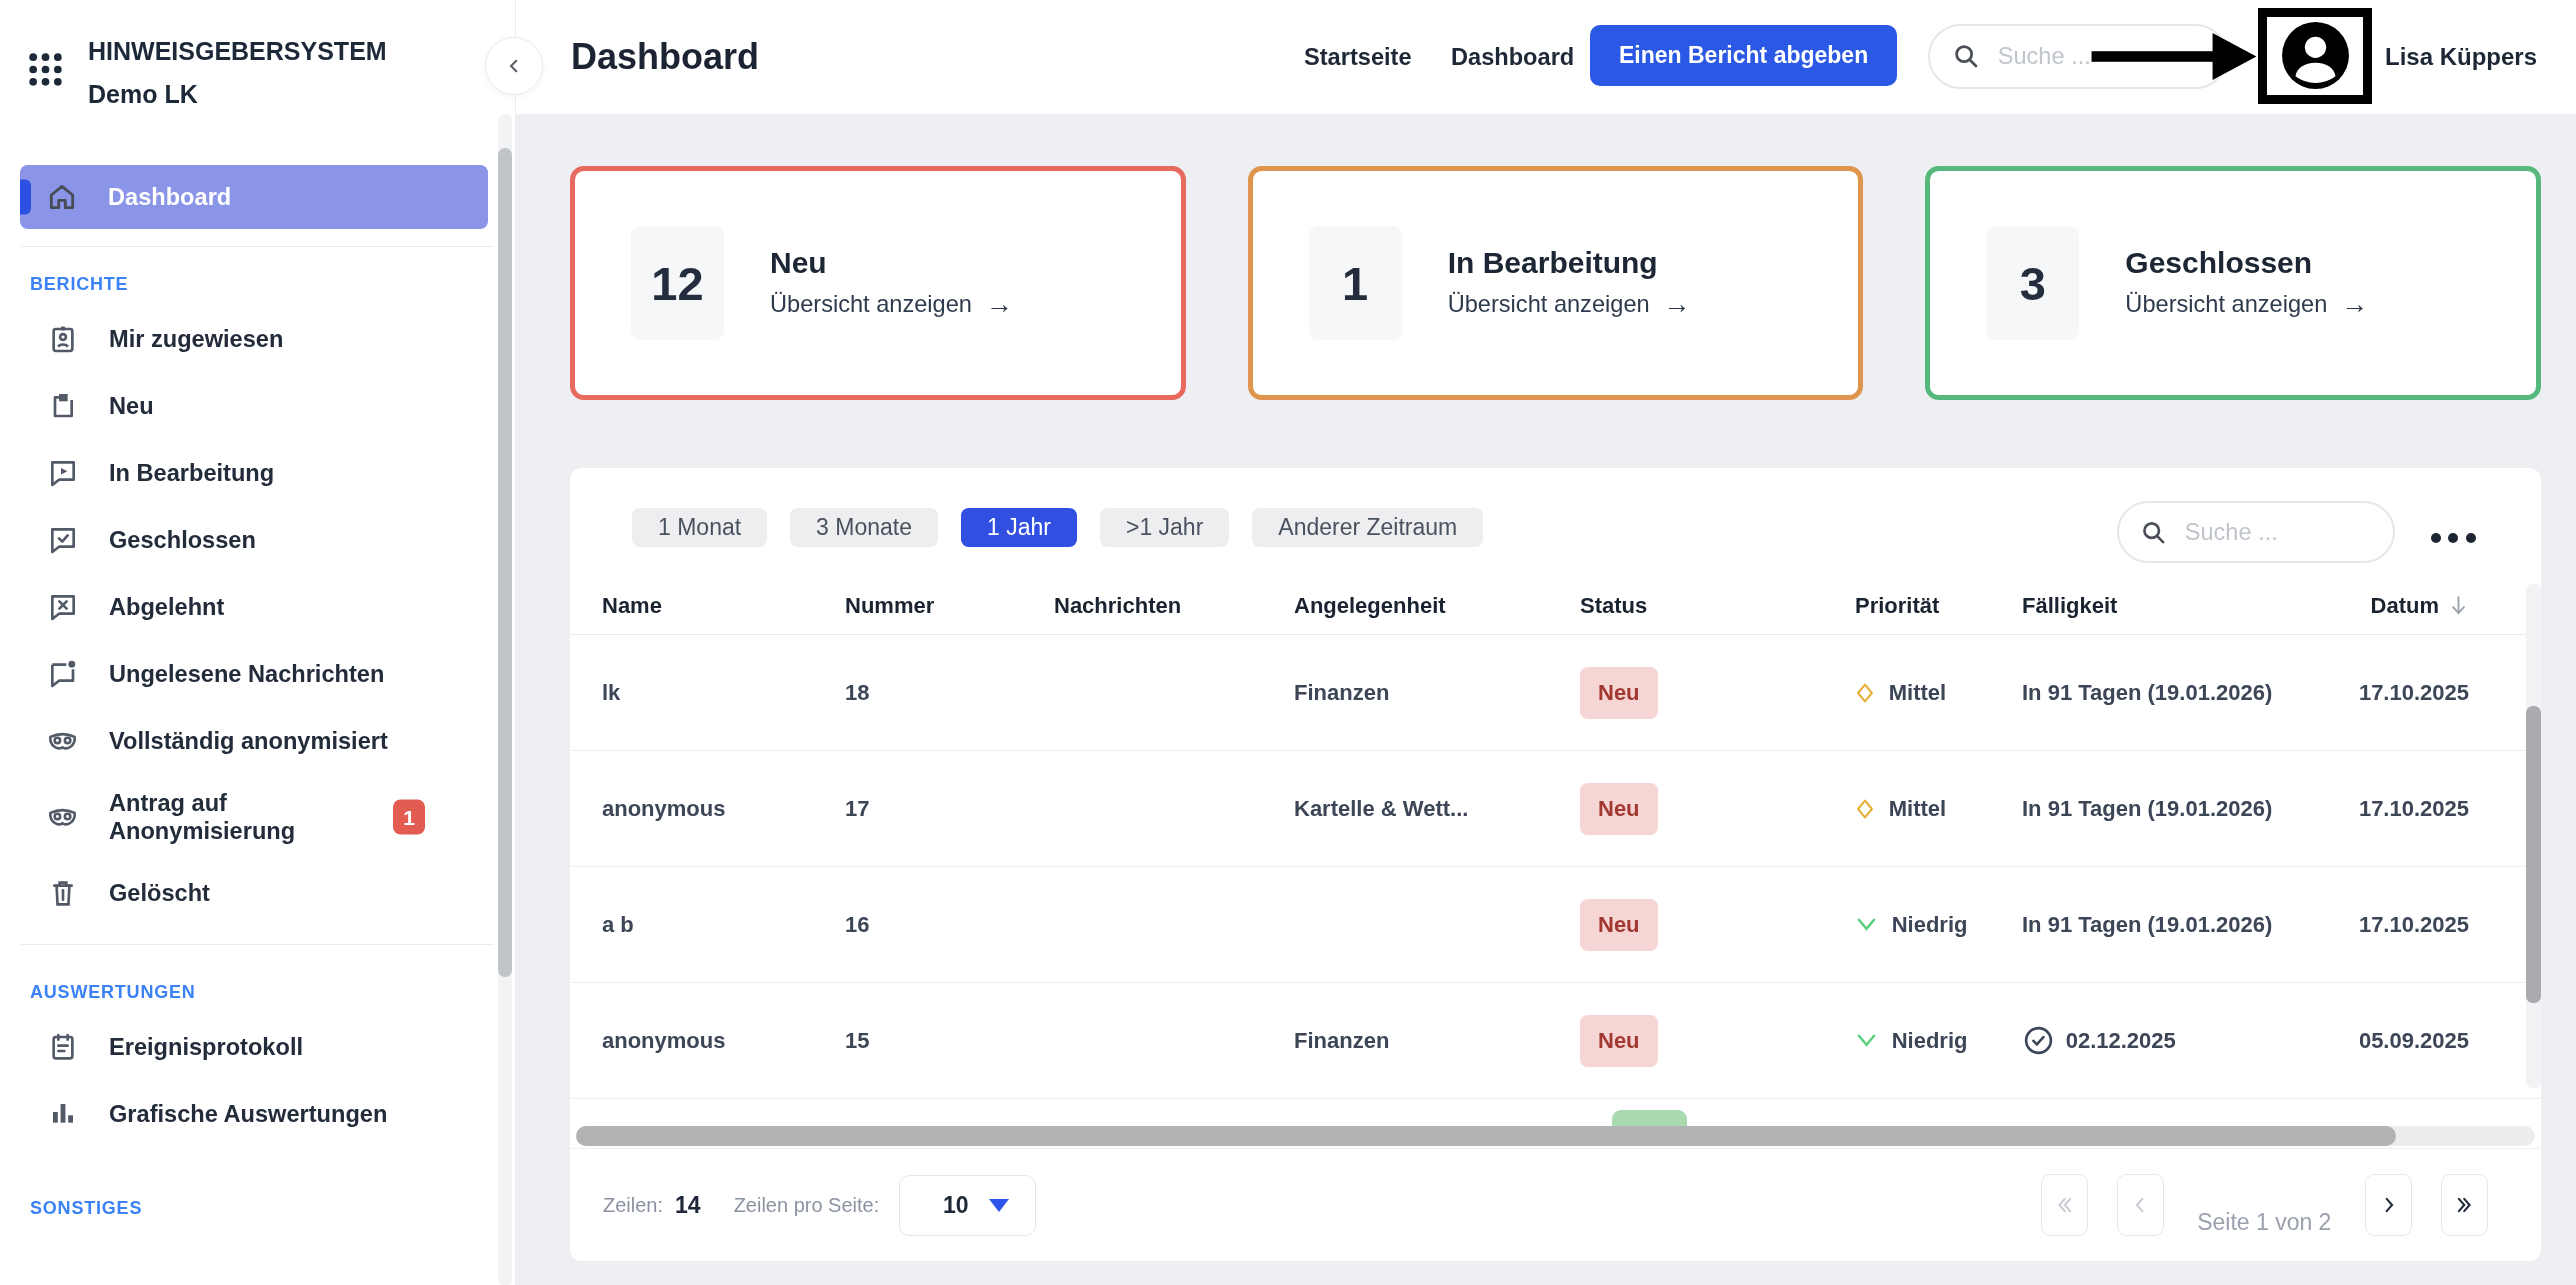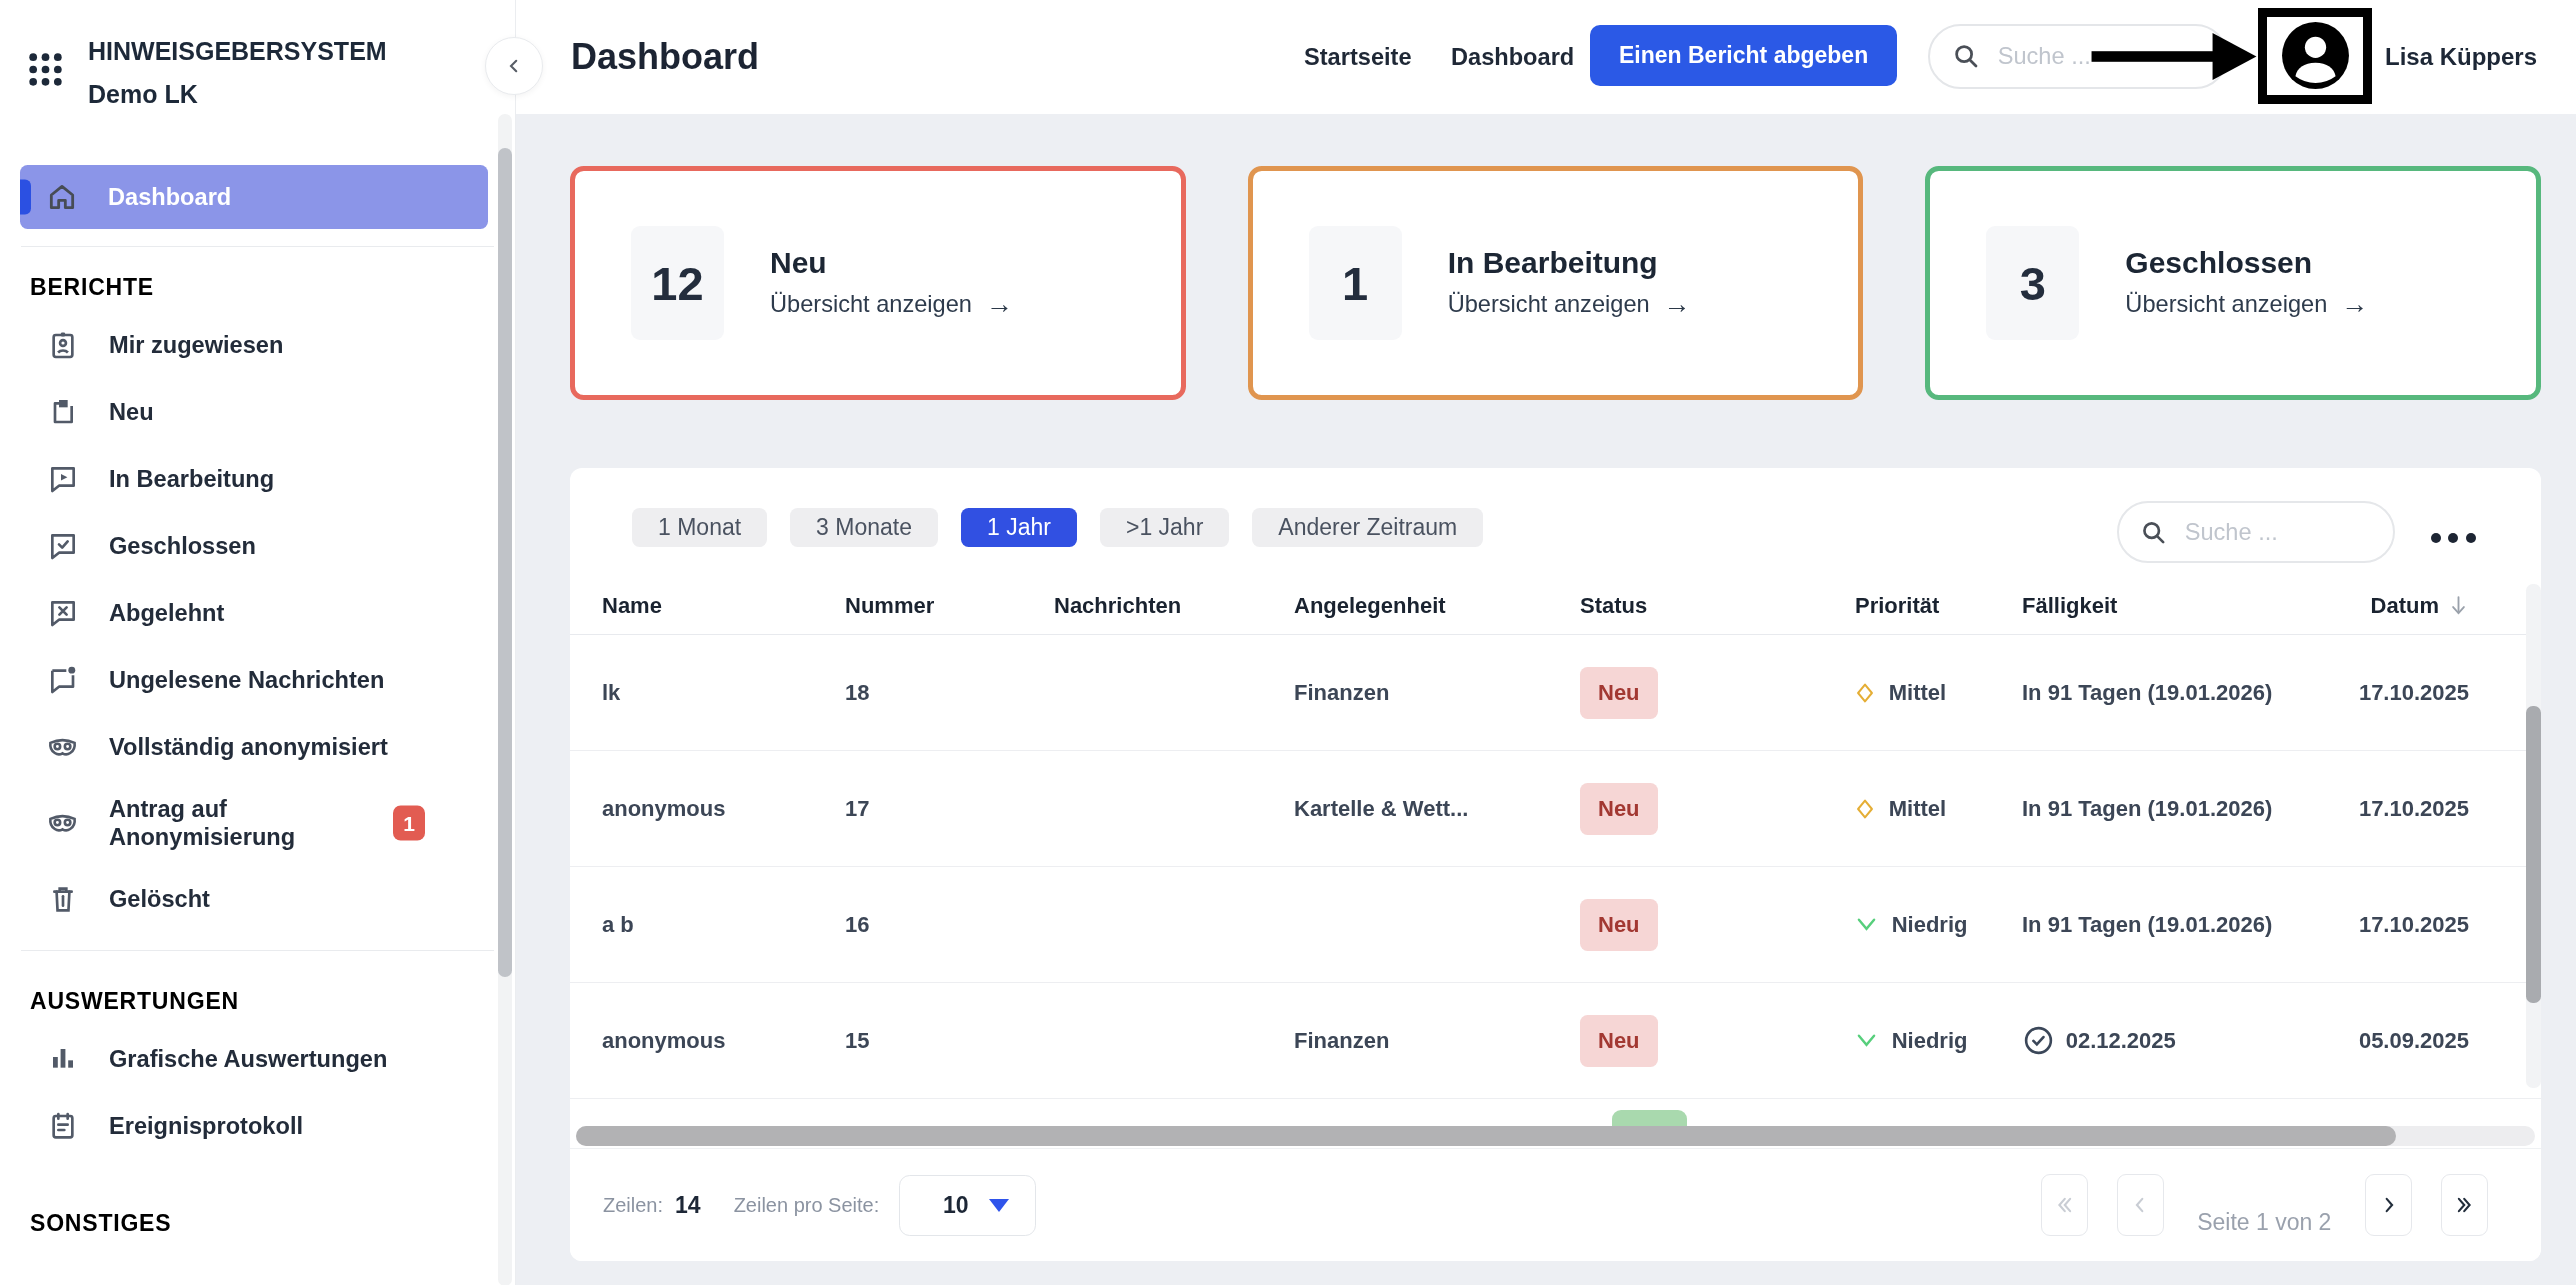--- a/index.html
+++ b/index.html
@@ -15,21 +15,21 @@
   .logo-text { margin-left:24px; font-size:25px; font-weight:bold; color:#1d2939; line-height:43px; }
   .side-item { display:flex; align-items:center; height:67px; padding-left:46px; position:relative; cursor:pointer; }
   .side-item .ic { width:33px; height:33px; flex:none; display:flex; align-items:center; justify-content:center; }
   .side-item .lbl { margin-left:30px; font-size:23.6px; font-weight:600; color:#232c3a; }
   .active-item { margin:49px 27px 0 20px; height:64px; background:#8b95e8; border-radius:7.6px;
                  display:flex; align-items:center; padding-left:26px; position:relative; cursor:pointer; }
   .active-item .lbl { margin-left:30px; font-size:23.6px; font-weight:600; color:#ffffff; }
   .active-pill { position:absolute; left:0; top:50%; transform:translateY(-50%); width:10.7px; height:35px;
                  background:#2b50e2; border-radius:0 6px 6px 0; }
   .divider { height:1.5px; background:#e9ebee; margin:16.7px 21px 0 21px; }
-  .section-title { margin:27px 0 10.7px 30px; font-size:23px; font-weight:bold; color:#000000; letter-spacing:0.8px; }
+  .section-title { margin:27px 0 10.7px 30px; font-size:18px; font-weight:bold; color:#3b82f6; letter-spacing:0.8px; }
   .badge-red { position:absolute; right:90px; top:50%; transform:translateY(-50%); min-width:32px; height:35px;
                background:#e25c52; color:#fff; border-radius:7.6px; font-size:21px; font-weight:bold;
                display:flex; align-items:center; justify-content:center; padding:0 9px; }
   .two-line { height:85px; }
   .two-line .lbl { max-width:304px; line-height:28px; }
   .side-scroll-track { position:absolute; right:3px; top:114px; width:13.7px; height:1172px; background:#f2f3f4; border-radius:6.8px; }
   .side-scroll-thumb { position:absolute; left:0; top:34px; width:13.7px; height:829px; background:#c0c3c8; border-radius:6.8px; }
   .collapse-btn { position:absolute; left:485px; top:37px; width:58px; height:58px; background:#fff;
                   border:1.5px solid #e9ebee; border-radius:50%; z-index:9; display:flex; align-items:center;
                   justify-content:center; box-shadow:0 1.5px 6px rgba(0,0,0,0.05); cursor:pointer; }
@@ -250,38 +250,38 @@
       </span>
       <span class="lbl">Gelöscht</span>
     </div>
 
     <div class="divider"></div>
 
     <div class="section-title" style="margin-top:37px;">AUSWERTUNGEN</div>
 
     <div class="side-item">
       <span class="ic">
+        <svg width="32" height="32" viewBox="0 0 24 24" fill="none" stroke="#525a68" stroke-width="2" stroke-linecap="round">
+          <rect x="5" y="4.5" width="14" height="16" rx="1.6"></rect>
+          <path d="M8.5 3 V6.5 M15.5 3 V6.5"></path>
+          <path d="M8.5 11 H15.5 M8.5 15 H13"></path>
+        </svg>
+      </span>
+      <span class="lbl">Ereignisprotokoll</span>
+    </div>
+
+    <div class="side-item">
+      <span class="ic">
         <svg width="32" height="32" viewBox="0 0 24 24" fill="#525a68">
           <rect x="4.5" y="10.5" width="3.6" height="8"></rect>
           <rect x="10.2" y="4.5" width="3.6" height="14"></rect>
           <rect x="15.9" y="13" width="3.6" height="5.5"></rect>
         </svg>
       </span>
       <span class="lbl">Grafische Auswertungen</span>
-    </div>
-
-    <div class="side-item">
-      <span class="ic">
-        <svg width="32" height="32" viewBox="0 0 24 24" fill="none" stroke="#525a68" stroke-width="2" stroke-linecap="round">
-          <rect x="5" y="4.5" width="14" height="16" rx="1.6"></rect>
-          <path d="M8.5 3 V6.5 M15.5 3 V6.5"></path>
-          <path d="M8.5 11 H15.5 M8.5 15 H13"></path>
-        </svg>
-      </span>
-      <span class="lbl">Ereignisprotokoll</span>
     </div>
 
     <div class="section-title" style="margin-top:50px;">SONSTIGES</div>
 
     <div class="side-scroll-track">
       <div class="side-scroll-thumb"></div>
     </div>
   </aside>
 
   <div class="collapse-btn">

